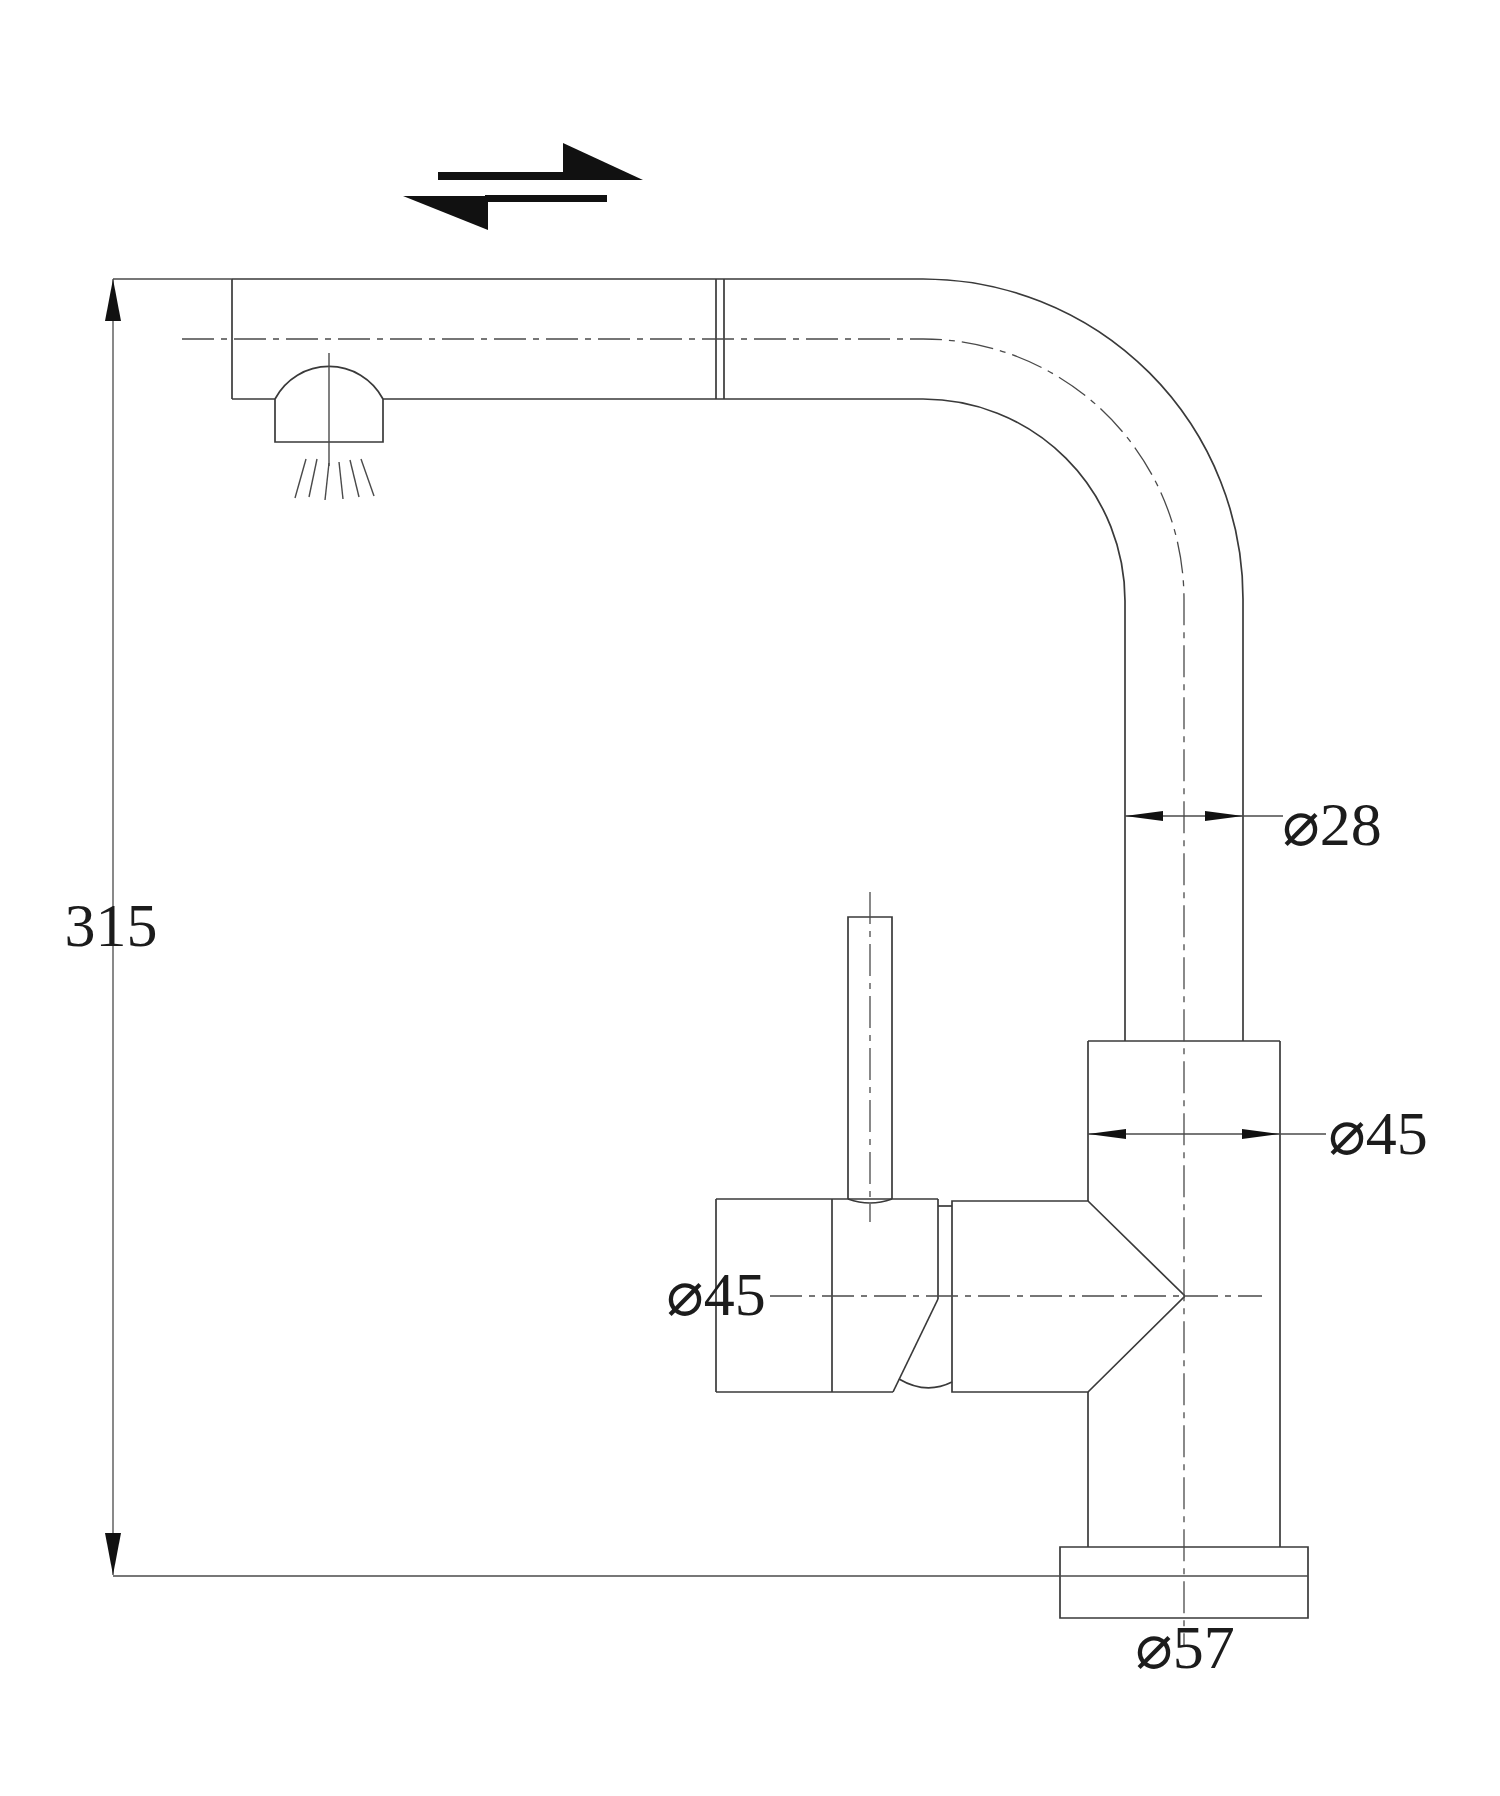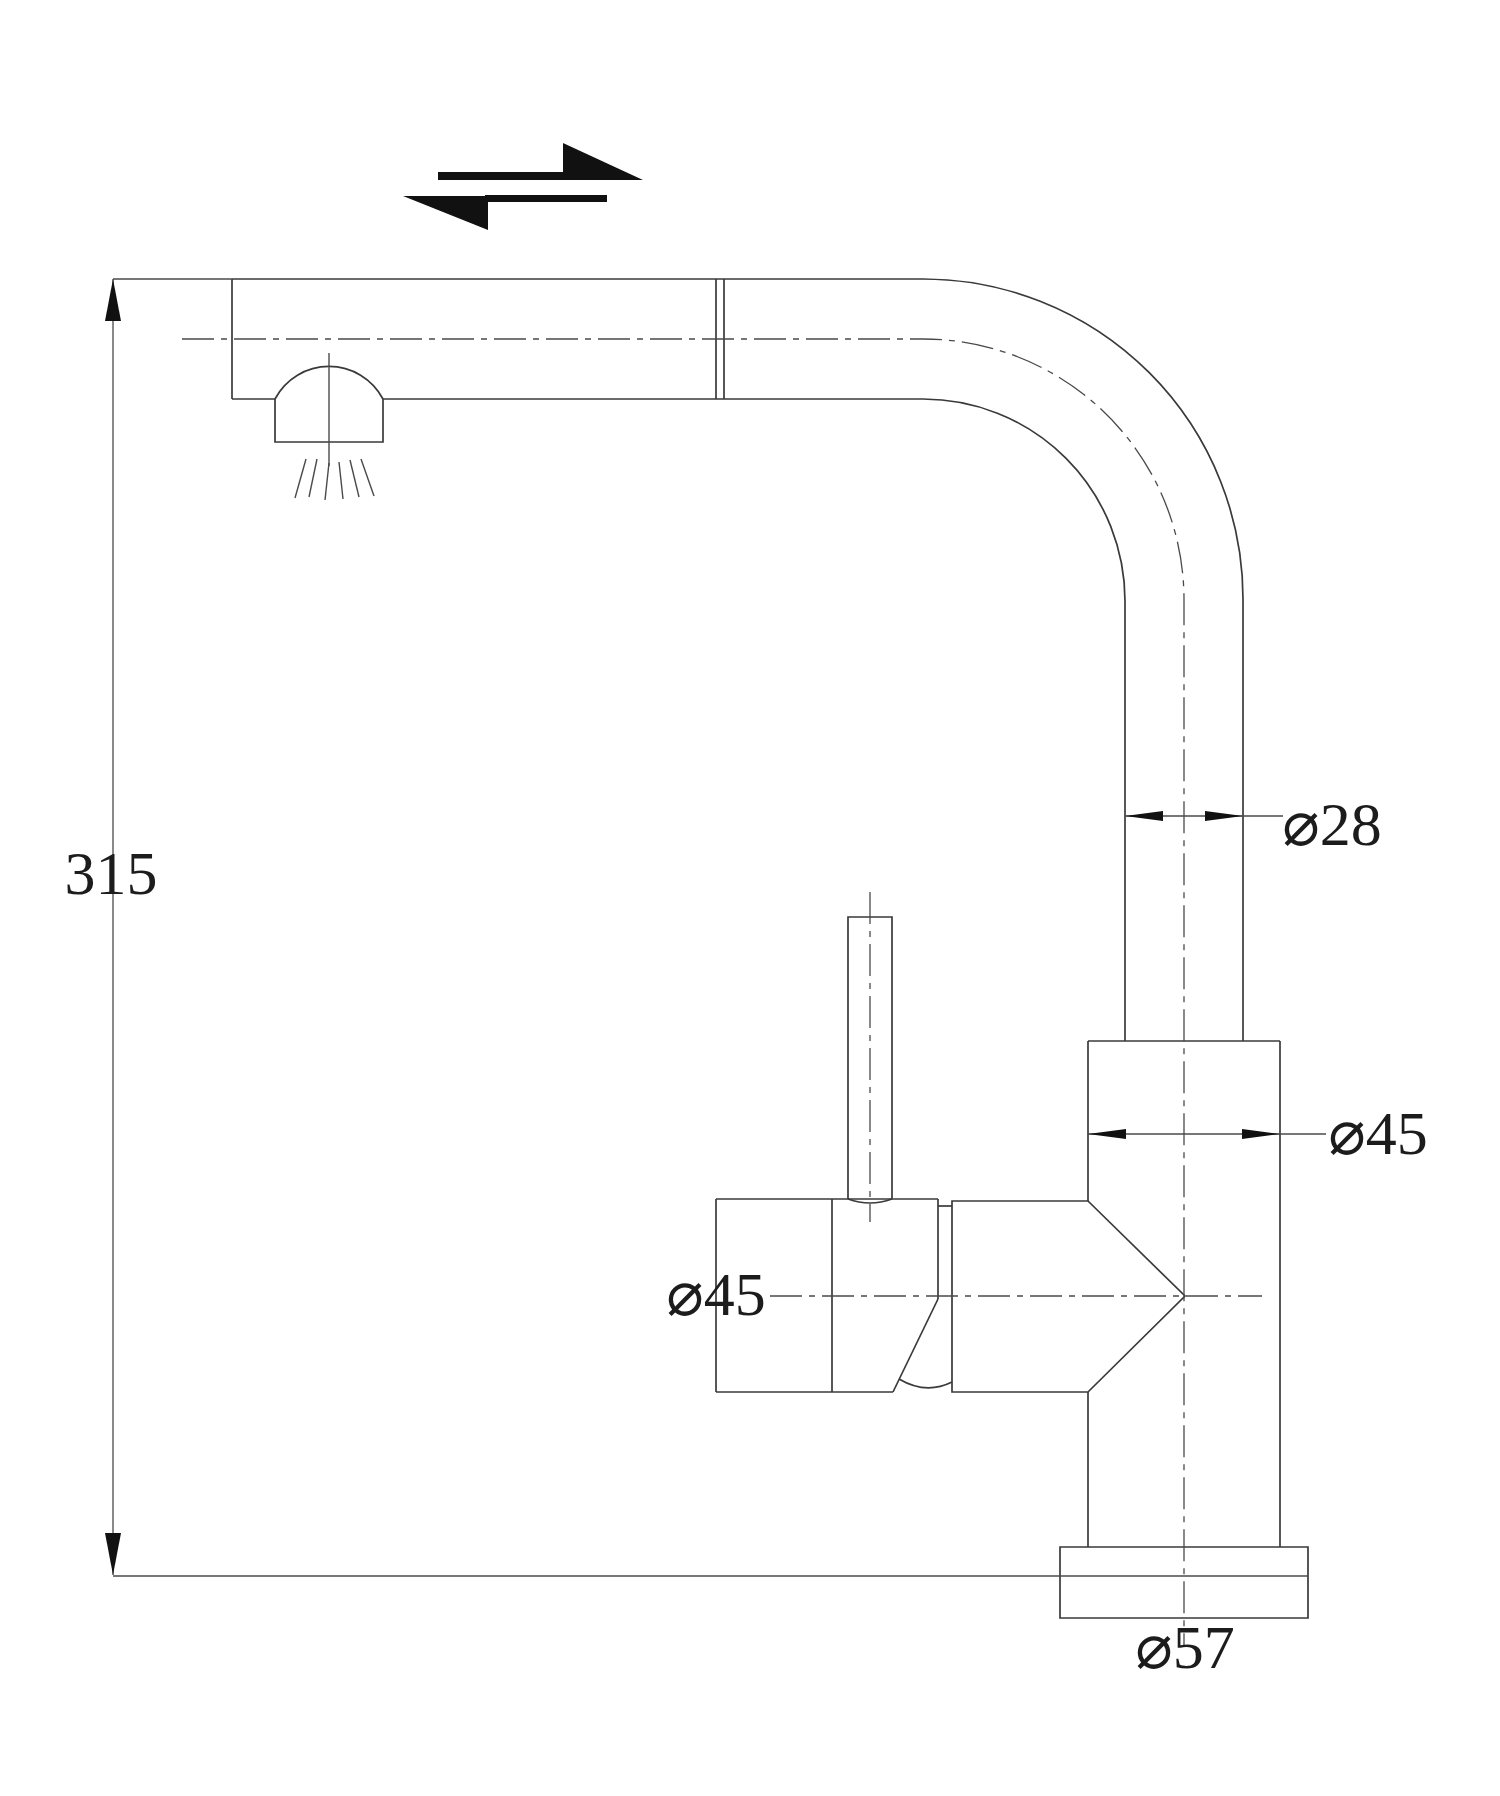--- a/index.html
+++ b/index.html
@@ -105,21 +105,21 @@
       <polygon class="ar" points="1243,816 1205,811 1205,821"></polygon>
     </g>
 
     <g>
       <path class="dim" d="M 1088,1134 H 1326"></path>
       <polygon class="ar" points="1088,1134 1126,1129 1126,1139"></polygon>
       <polygon class="ar" points="1280,1134 1242,1129 1242,1139"></polygon>
     </g>
   </svg>
 
-  <div class="dimlabel" style="left:111px;top:876px;">315</div>
+  <div class="dimlabel" style="left:111px;top:928px;">315</div>
 
   <div class="dimlabel" style="left:1332px;top:827px;">⌀28</div>
 
   <div class="dimlabel" style="left:1378px;top:1136px;">⌀45</div>
 
   <div class="dimlabel" style="left:716px;top:1297px;">⌀45</div>
 
   <div class="dimlabel" style="left:1185px;top:1622px;margin-top:28px;">⌀57</div>
 </div>
 

